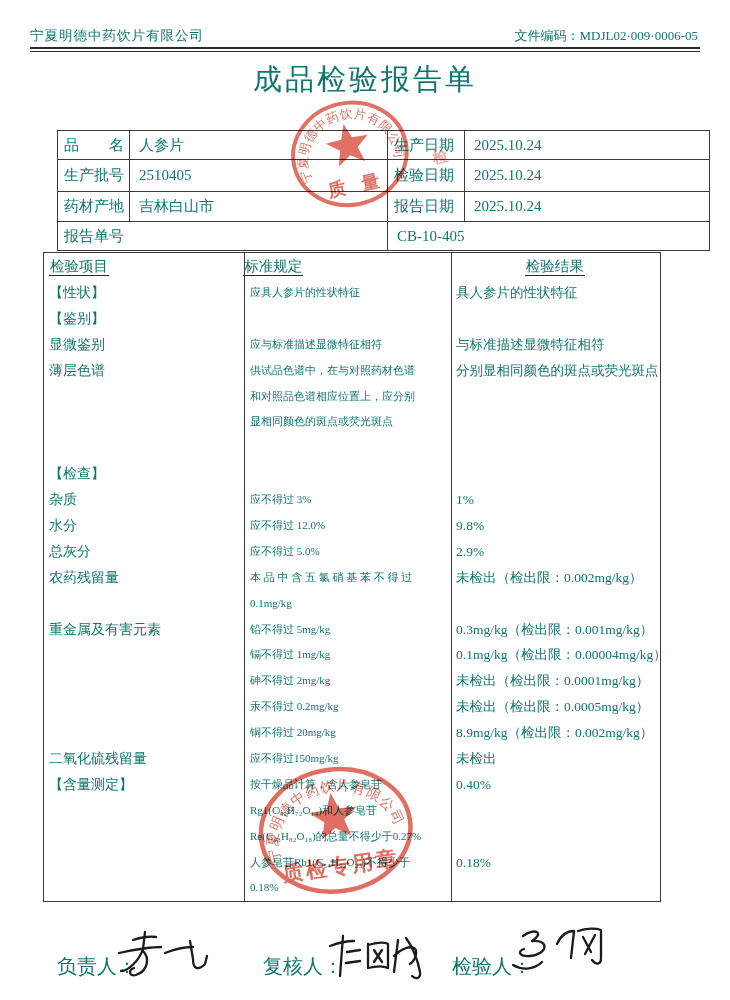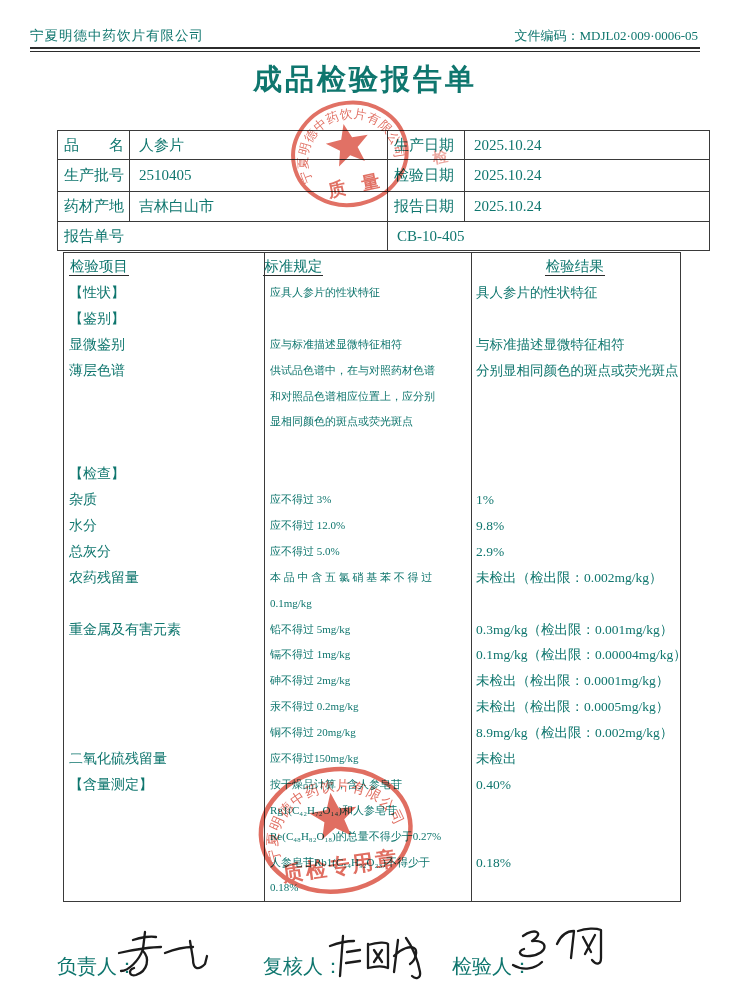--- a/index.html
+++ b/index.html
@@ -5,28 +5,28 @@
   html,body{margin:0;padding:0;background:#ffffff;}
   .page{
     position:relative;width:730px;height:1000px;background:#fff;
     font-family:"Liberation Serif","DejaVu Serif",serif;color:#0f766e;overflow:hidden;
   }
   .abs{position:absolute;}
   
   .lh-company{left:30px;top:27px;font-size:13.5px;letter-spacing:1px;}
   .lh-code{right:32px;top:27px;font-size:13px;}
   .rule{left:30px;right:30px;top:47px;height:2px;border-top:2px solid #2b2b2b;border-bottom:1px solid #2b2b2b;}
-  .title{left:0;right:0;top:60px;text-align:center;font-size:29px;font-weight:bold;letter-spacing:3px;}
+  .title{left:0;right:0;top:60px;text-align:center;font-size:29px;font-weight:normal;letter-spacing:3px;}
   
   table.info{position:absolute;left:57px;top:130px;width:618px;border-collapse:collapse;table-layout:fixed;}
   table.info td{border:1px solid #3a3a3a;font-size:15px;padding:0;vertical-align:middle;overflow:hidden;}
   table.info .lab{padding-left:6px;}
   table.info .val{padding-left:9px;}
   
-  .insp{left:63px;top:252px;width:618px;height:650px;border:1px solid #3a3a3a;box-sizing:border-box;}
+  .insp{left:43px;top:252px;width:618px;height:650px;border:1px solid #3a3a3a;box-sizing:border-box;}
   .vline{position:absolute;top:0;bottom:0;border-left:1px solid #3a3a3a;}
   .v1{left:200px;} .v2{left:407px;}
   .insp-head{position:absolute;top:0;left:0;right:0;height:27px;display:flex;font-size:14.5px;}
   .insp-head .h{line-height:26px;}
   .h1{width:200px;padding-left:5px;box-sizing:border-box;text-align:left;}
   .h2{width:207px;text-align:left;}
   .h3{width:211px;text-align:center;}
   .insp-head .h span{border-bottom:1px solid #2b2b2b;padding:0 1px 1px;}
   .bodycol{position:absolute;top:27px;}
   .c1{left:5px;width:192px;font-size:14px;}

